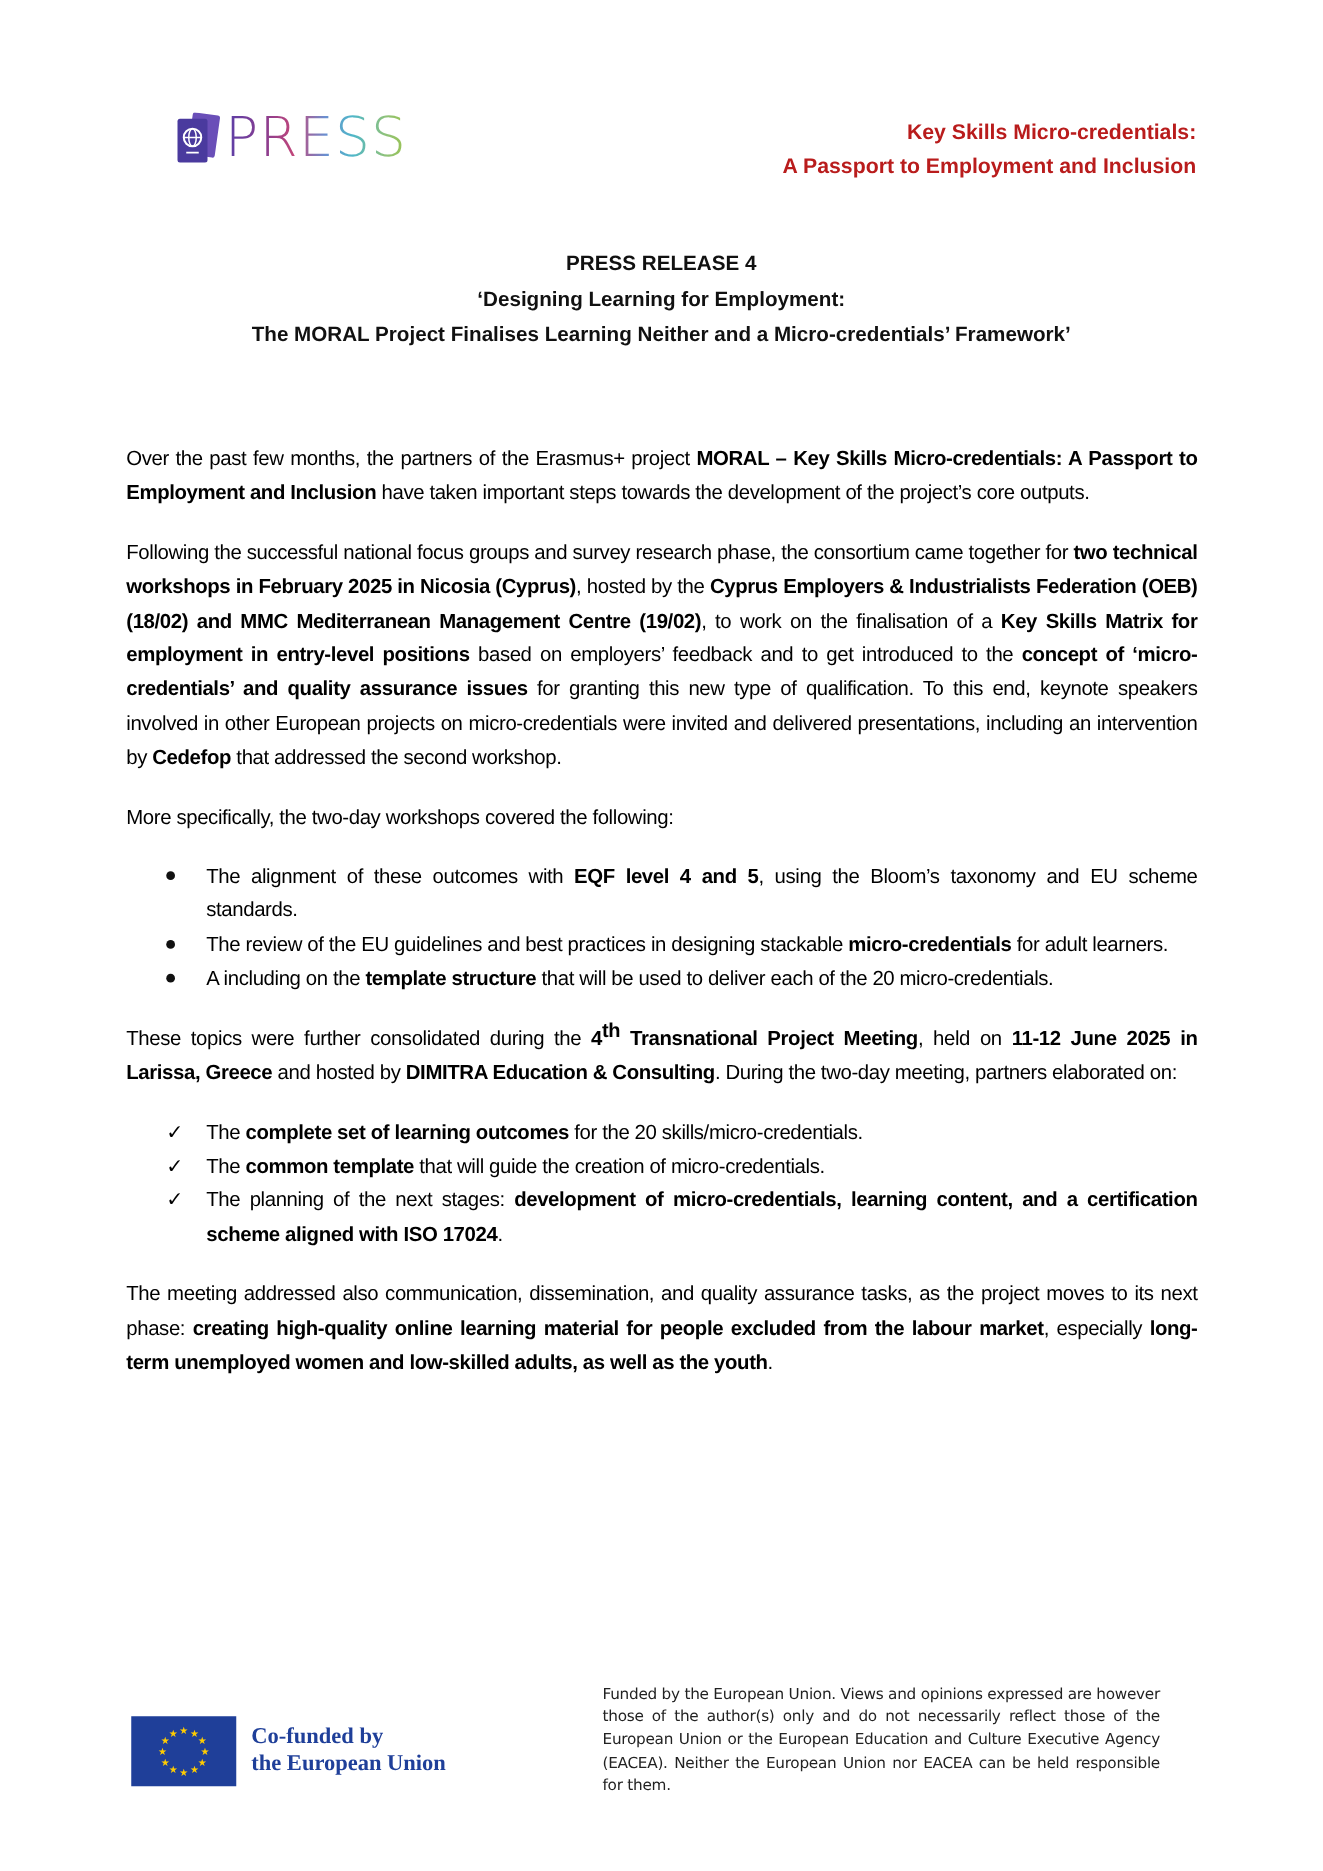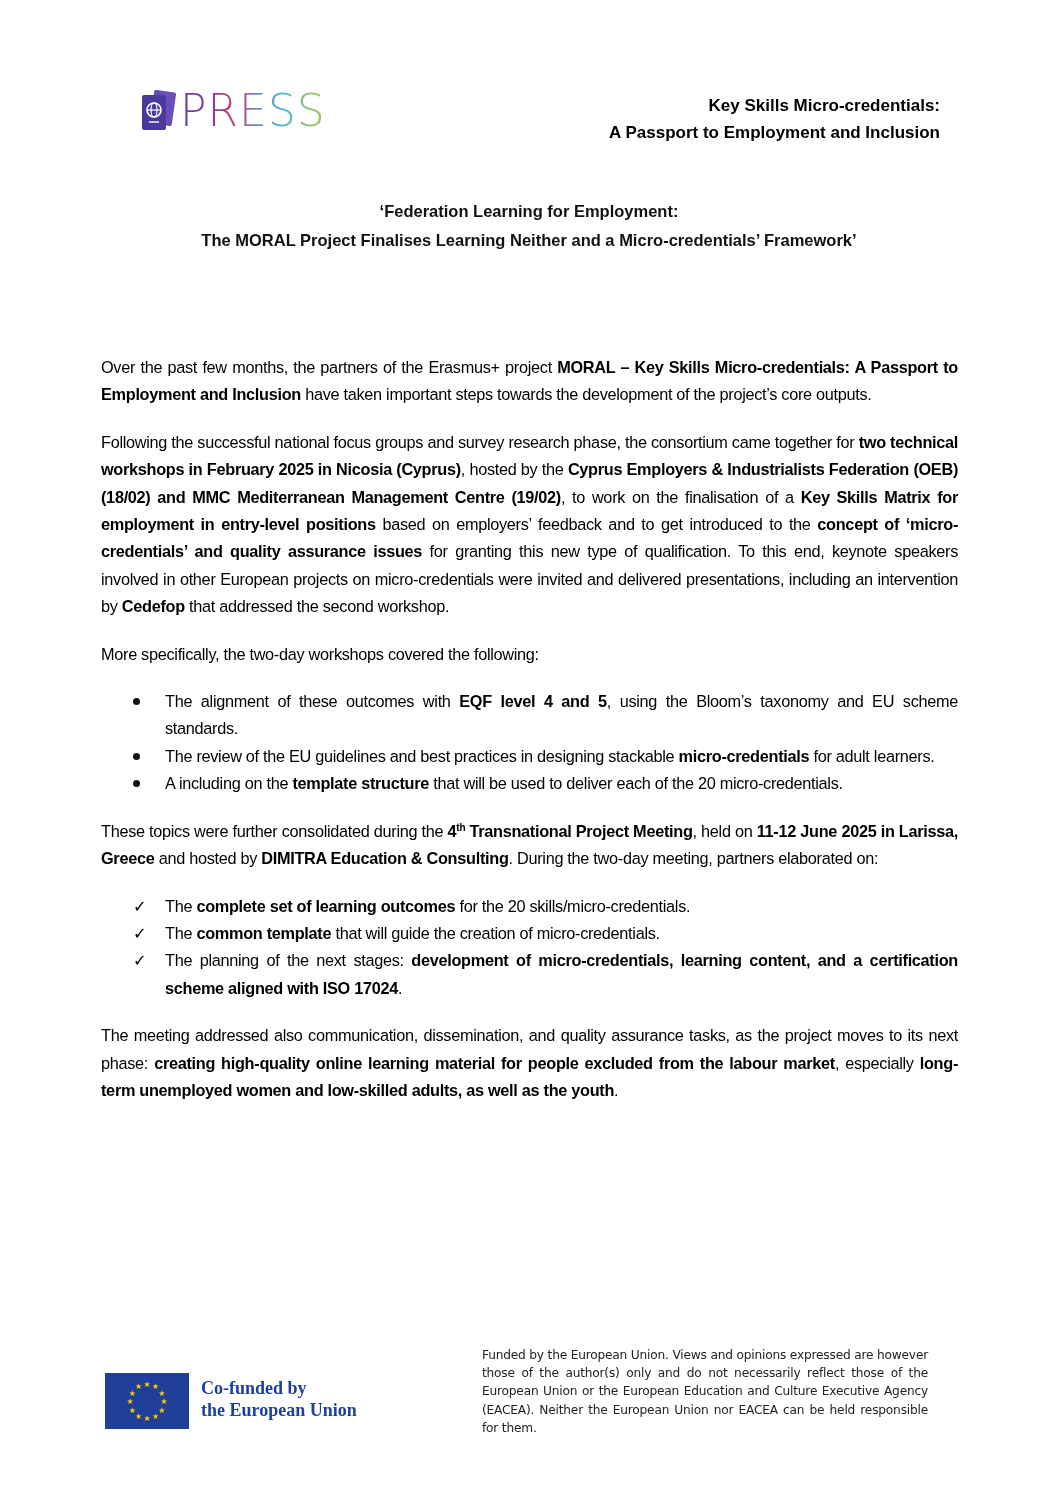--- a/index.html
+++ b/index.html
@@ -6,37 +6,37 @@
     body { width: 1058px; height: 1497px; position: relative; overflow: hidden;
       font-family: "Liberation Sans", sans-serif; color: #111; }
     .page { position: absolute; inset: 0; }
 
     
     .logo { position: absolute; left: 140px; top: 88px; height: 46px; display: flex; align-items: center; }
     .logo svg { display: block; }
     .logo-text { font-family: "DejaVu Sans", sans-serif; font-size: 44px; font-weight: 300; letter-spacing: 1px;
       background: linear-gradient(90deg, #5a3fa8 0%, #8a3d8f 22%, #c2467a 38%, #6a8fd0 55%, #4fb7c9 70%, #8fc27a 88%, #9bc34e 100%);
       -webkit-background-clip: text; background-clip: text; color: transparent; line-height: 46px; margin-left: 4px; }
-    .header-title { position: absolute; right: 118px; top: 92px; text-align: right;
-      font-family: "Liberation Sans", sans-serif; font-weight: bold; font-size: 17px; line-height: 27px; color: #000000; }
+    .header-title { position: absolute; right: 101px; top: 92px; text-align: right;
+      font-family: "Liberation Sans", sans-serif; font-weight: bold; font-size: 17px; line-height: 27px; color: #b91c1c; }
 
     
     .title-block { position: absolute; left: 100px; width: 858px; top: 197px; text-align: center;
       font-family: "Liberation Sans Narrow", "Liberation Sans", sans-serif; font-weight: bold; font-size: 16.5px; line-height: 28.5px; }
 
     
     .body { position: absolute; left: 101px; width: 857px; top: 354px;
       font-family: "Liberation Sans", sans-serif; font-size: 16.3px; line-height: 27.4px; color: #000000; }
     .body p { margin: 0 0 20px 0; text-align: justify; letter-spacing: -0.3px; }
     .body b { font-weight: bold; }
     .body ul { list-style: none; margin: 0 0 20px 0; padding: 0; }
     .body li { position: relative; padding-left: 64px; text-align: justify; letter-spacing: -0.3px; margin-bottom: 0; }
     .body li .marker { position: absolute; left: 32px; top: 0; width: 20px; text-align: left; }
     .bullet-dot { display: inline-block; width: 7px; height: 7px; border-radius: 50%; background: #111; vertical-align: middle; margin-top: -3px; }
-    sup { font-size: 10px; line-height: 0; }
+    sup { font-size: 16px; line-height: 0; }
 
     
     .eu-flag { position: absolute; left: 105px; top: 1373px; width: 84px; height: 56px; background: #1f3f99; }
     .eu-text { position: absolute; left: 201px; top: 1377px; font-family: Liberation Serif, serif; font-weight: bold;
       font-size: 18px; line-height: 22px; color: #1f3f99; }
     .disclaimer { position: absolute; left: 482px; top: 1346px; width: 446px; font-family: "DejaVu Sans", sans-serif;
       font-size: 12.2px; line-height: 18.2px; color: #222; text-align: justify; letter-spacing: -0.2px; }
   </style>
 </head>
 <body>
@@ -54,21 +54,22 @@
     </svg>
     <span class="logo-text">PRESS</span>
   </div>
 
   <div class="header-title">
     <div>Key Skills Micro-credentials:</div>
     <div>A Passport to Employment and Inclusion</div>
   </div>
 
   <div class="title-block">
-    <div>‘Federation Learning for Employment:</div>
+    <div>PRESS RELEASE 4</div>
+    <div>‘Designing Learning for Employment:</div>
     <div>The MORAL Project Finalises Learning Neither and a Micro-credentials’ Framework’</div>
   </div>
 
   <div class="body">
     <p><span>Over the past few months, the partners of the Erasmus+ project </span><b>MORAL – Key Skills Micro-credentials: A Passport to Employment and Inclusion</b><span> have taken important steps towards the development of the project’s core outputs.</span></p>
     <p><span>Following the successful national focus groups and survey research phase, the consortium came together for </span><b>two technical workshops in February 2025 in Nicosia (Cyprus)</b><span>, hosted by the </span><b>Cyprus Employers &amp; Industrialists Federation (OEB) (18/02) and MMC Mediterranean Management Centre (19/02)</b><span>, to work on the finalisation of a </span><b>Key Skills Matrix for employment in entry-level positions</b><span> based on employers’ feedback and to get introduced to the </span><b>concept of ‘micro-credentials’ and quality assurance issues</b><span> for granting this new type of qualification. To this end, keynote speakers involved in other European projects on micro-credentials were invited and delivered presentations, including an intervention by </span><b>Cedefop</b><span> that addressed the second workshop.</span></p>
     <p>More specifically, the two-day workshops covered the following:</p>
     <ul>
       <li><span class="marker"><span class="bullet-dot"></span></span><span><span>The alignment of these outcomes with </span><b>EQF level 4 and 5</b><span>, using the Bloom’s taxonomy and EU scheme standards.</span></span></li>
       <li><span class="marker"><span class="bullet-dot"></span></span><span><span>The review of the EU guidelines and best practices in designing stackable </span><b>micro-credentials</b><span> for adult learners.</span></span></li>

